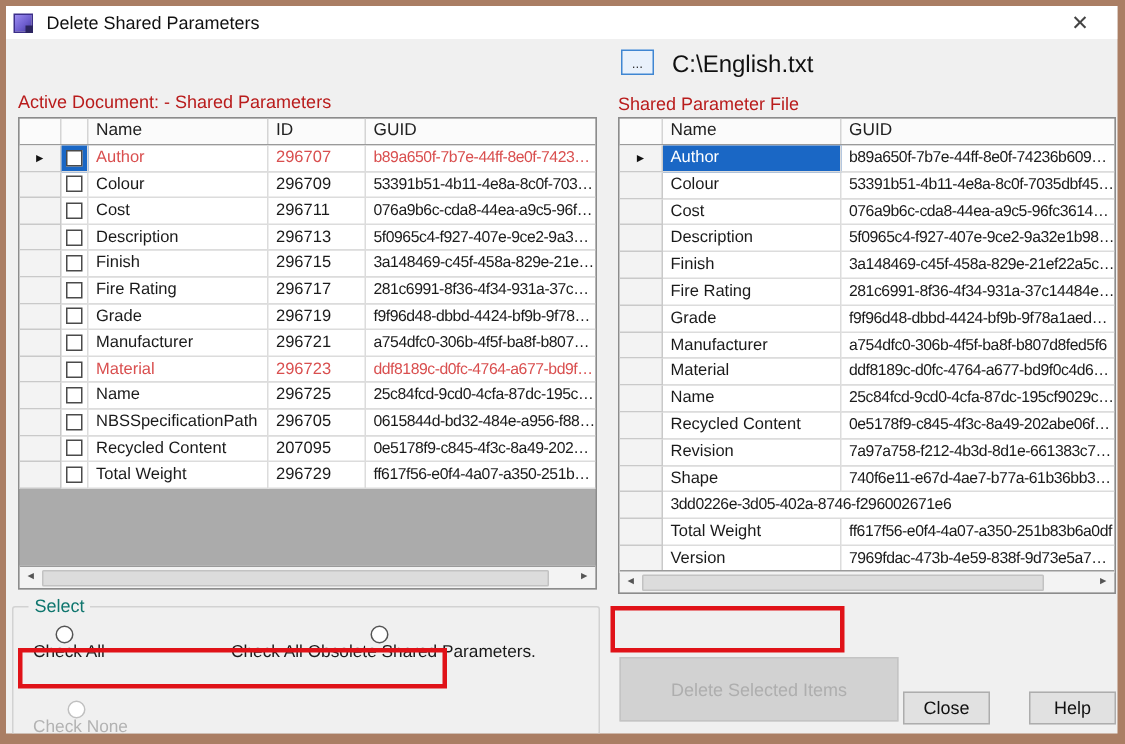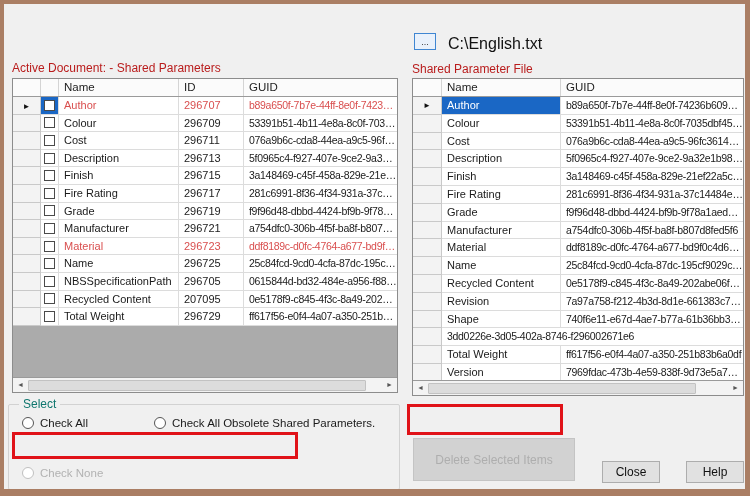--- a/index.html
+++ b/index.html
@@ -53,39 +53,44 @@
 
   
   .browse-btn { position: absolute; width: 22px; height: 17px; background: #e9f1fb; border: 1px solid #3f86d2; font-size: 9px; color: #333; text-align: center; line-height: 14px; font-family: "Liberation Sans", sans-serif; }
   .path-text { position: absolute; font-size: 16px; color: #111; }
 
   
   .groupbox { position: absolute; border: 1px solid #d2d2d2; border-radius: 2px; }
   .groupbox-legend { position: absolute; top: -8px; left: 10px; background: #f0f0f0; padding: 0 4px; font-size: 12px; color: #0f766e; }
 
   
-  .opt { position: absolute; display: flex; align-items: center; font-size: 11.5px; color: #1a1a1a; }
+  .opt { position: absolute; display: flex; align-items: center; font-size: 11.5px; color: #1a1a1a; flex-direction: column; }
   .radio { width: 12px; height: 12px; border-radius: 50%; border: 1px solid #555; background: #fff; margin-right: 6px; flex: none; }
   .opt.disabled { color: #b2b2b2; }
   .opt.disabled .radio { border-color: #c0c0c0; }
   .opt .cb { width: 12px; height: 12px; border: 1px solid #4a4a4a; background: #fff; margin-right: 7px; flex: none; }
 
   
   .red-box { position: absolute; border: 3px solid var(--accent-red, #e01218); background: transparent; }
 
   
   .btn { position: absolute; background: #e1e1e1; border: 1px solid #adadad; font-size: 12px; color: #111; text-align: center; font-family: "Liberation Sans", sans-serif; }
   .btn-delete { background: #d2d2d2; border: 1px solid #c4c4c4; color: #aeaeae; font-size: 12px; }
 </style>
 </head>
 <body>
 
 <div class="frame">
   <div class="dialog">
 
+    <div class="titlebar">
+      <span class="app-icon"></span>
+      <span class="title">Delete Shared Parameters</span>
+      <span class="close-x">✕</span>
+    </div>
 
     <div class="sec-label" style="left:8px; top:57px;">Active Document: - Shared Parameters</div>
 
     <div class="grid" style="left:8px; top:74px; width:386px; height:315px;">
       <div class="grid-header">
         <div class="hcell lg-c0"></div>
         <div class="hcell lg-c1"></div>
         <div class="hcell lg-c2">Name</div>
         <div class="hcell lg-c3">ID</div>
         <div class="hcell lg-c4">GUID</div>
@@ -333,18 +338,18 @@
 
     <div class="red-box" style="left:8px; top:428px; width:286px; height:27px;"></div>
 
     <div class="opt disabled" style="left:18px; top:463px;">
       <span class="radio"></span>
       <span>Check None</span>
     </div>
 
     <div class="red-box" style="left:403px; top:400px; width:156px; height:31px;"></div>
 
-    <button class="btn btn-delete" style="left:409px; top:434px; width:162px; height:43px;" disabled="">Delete Selected Items</button>
+    <button class="btn btn-delete" style="left:409px; top:434px; width:186px; height:43px;" disabled="">Delete Selected Items</button>
     <button class="btn" style="left:598px; top:457px; width:58px; height:22px;">Close</button>
     <button class="btn" style="left:682px; top:457px; width:58px; height:22px;">Help</button>
 
   </div>
 </div>
 
 </body></html>

